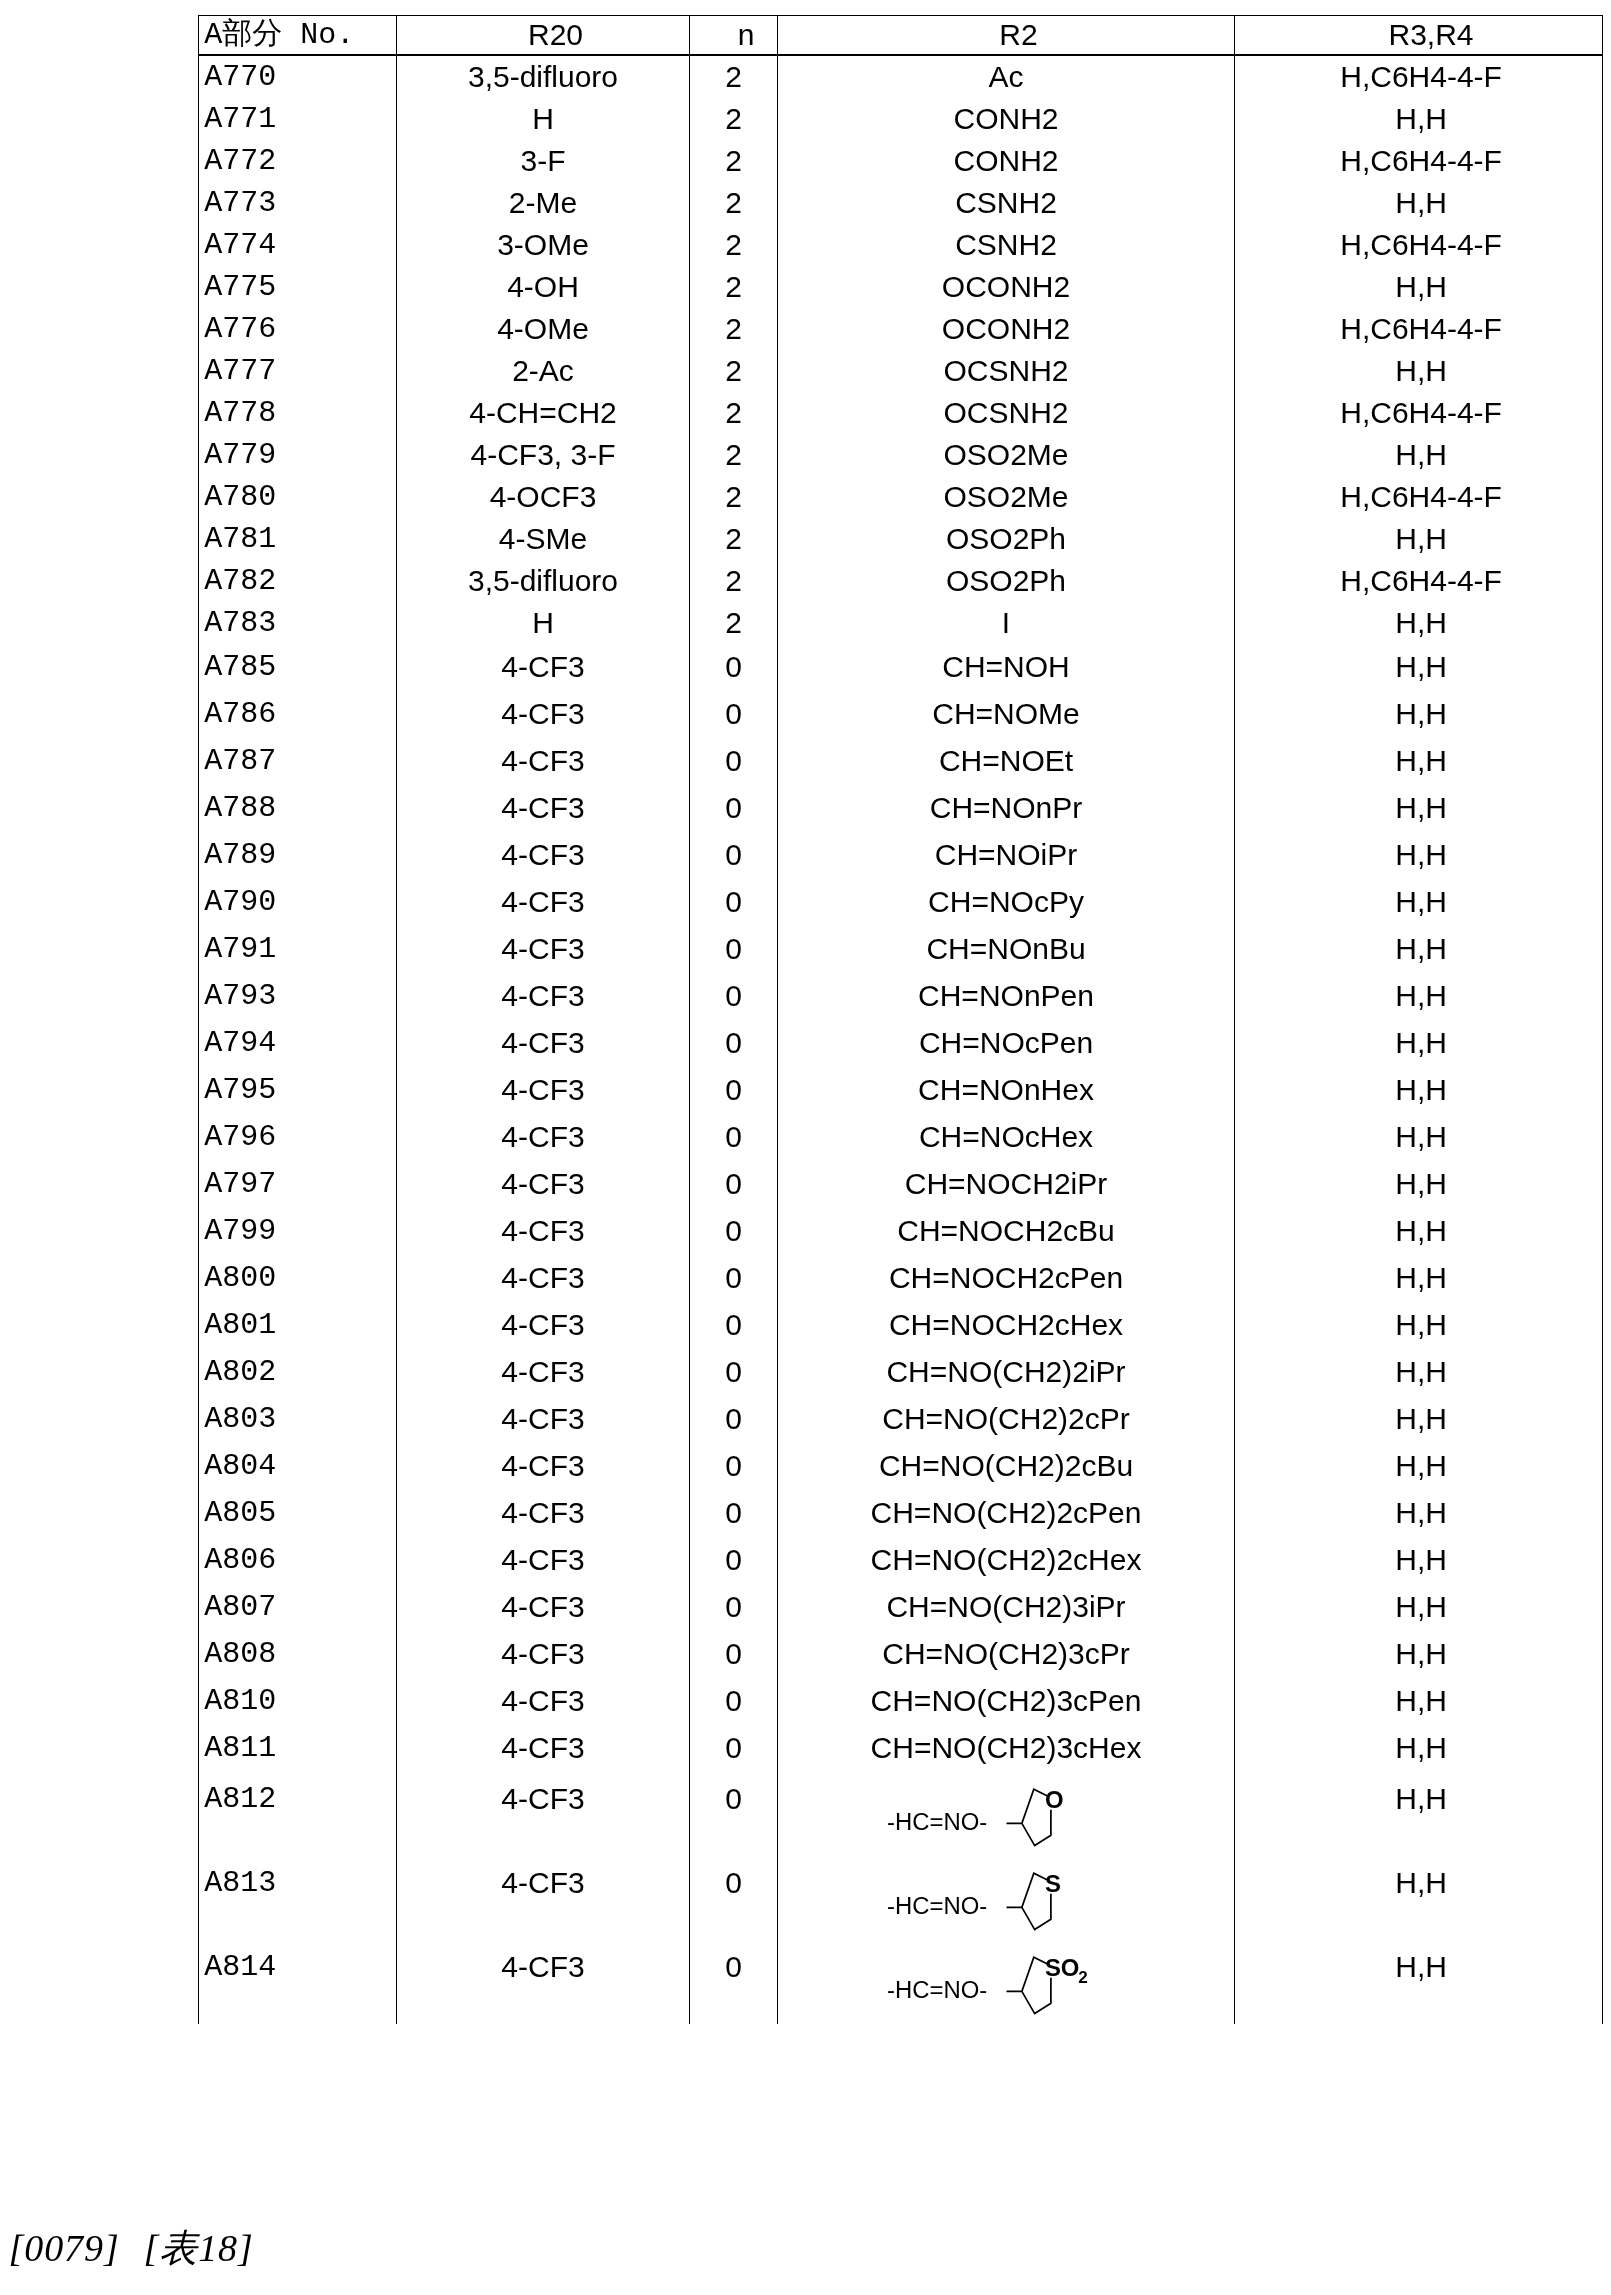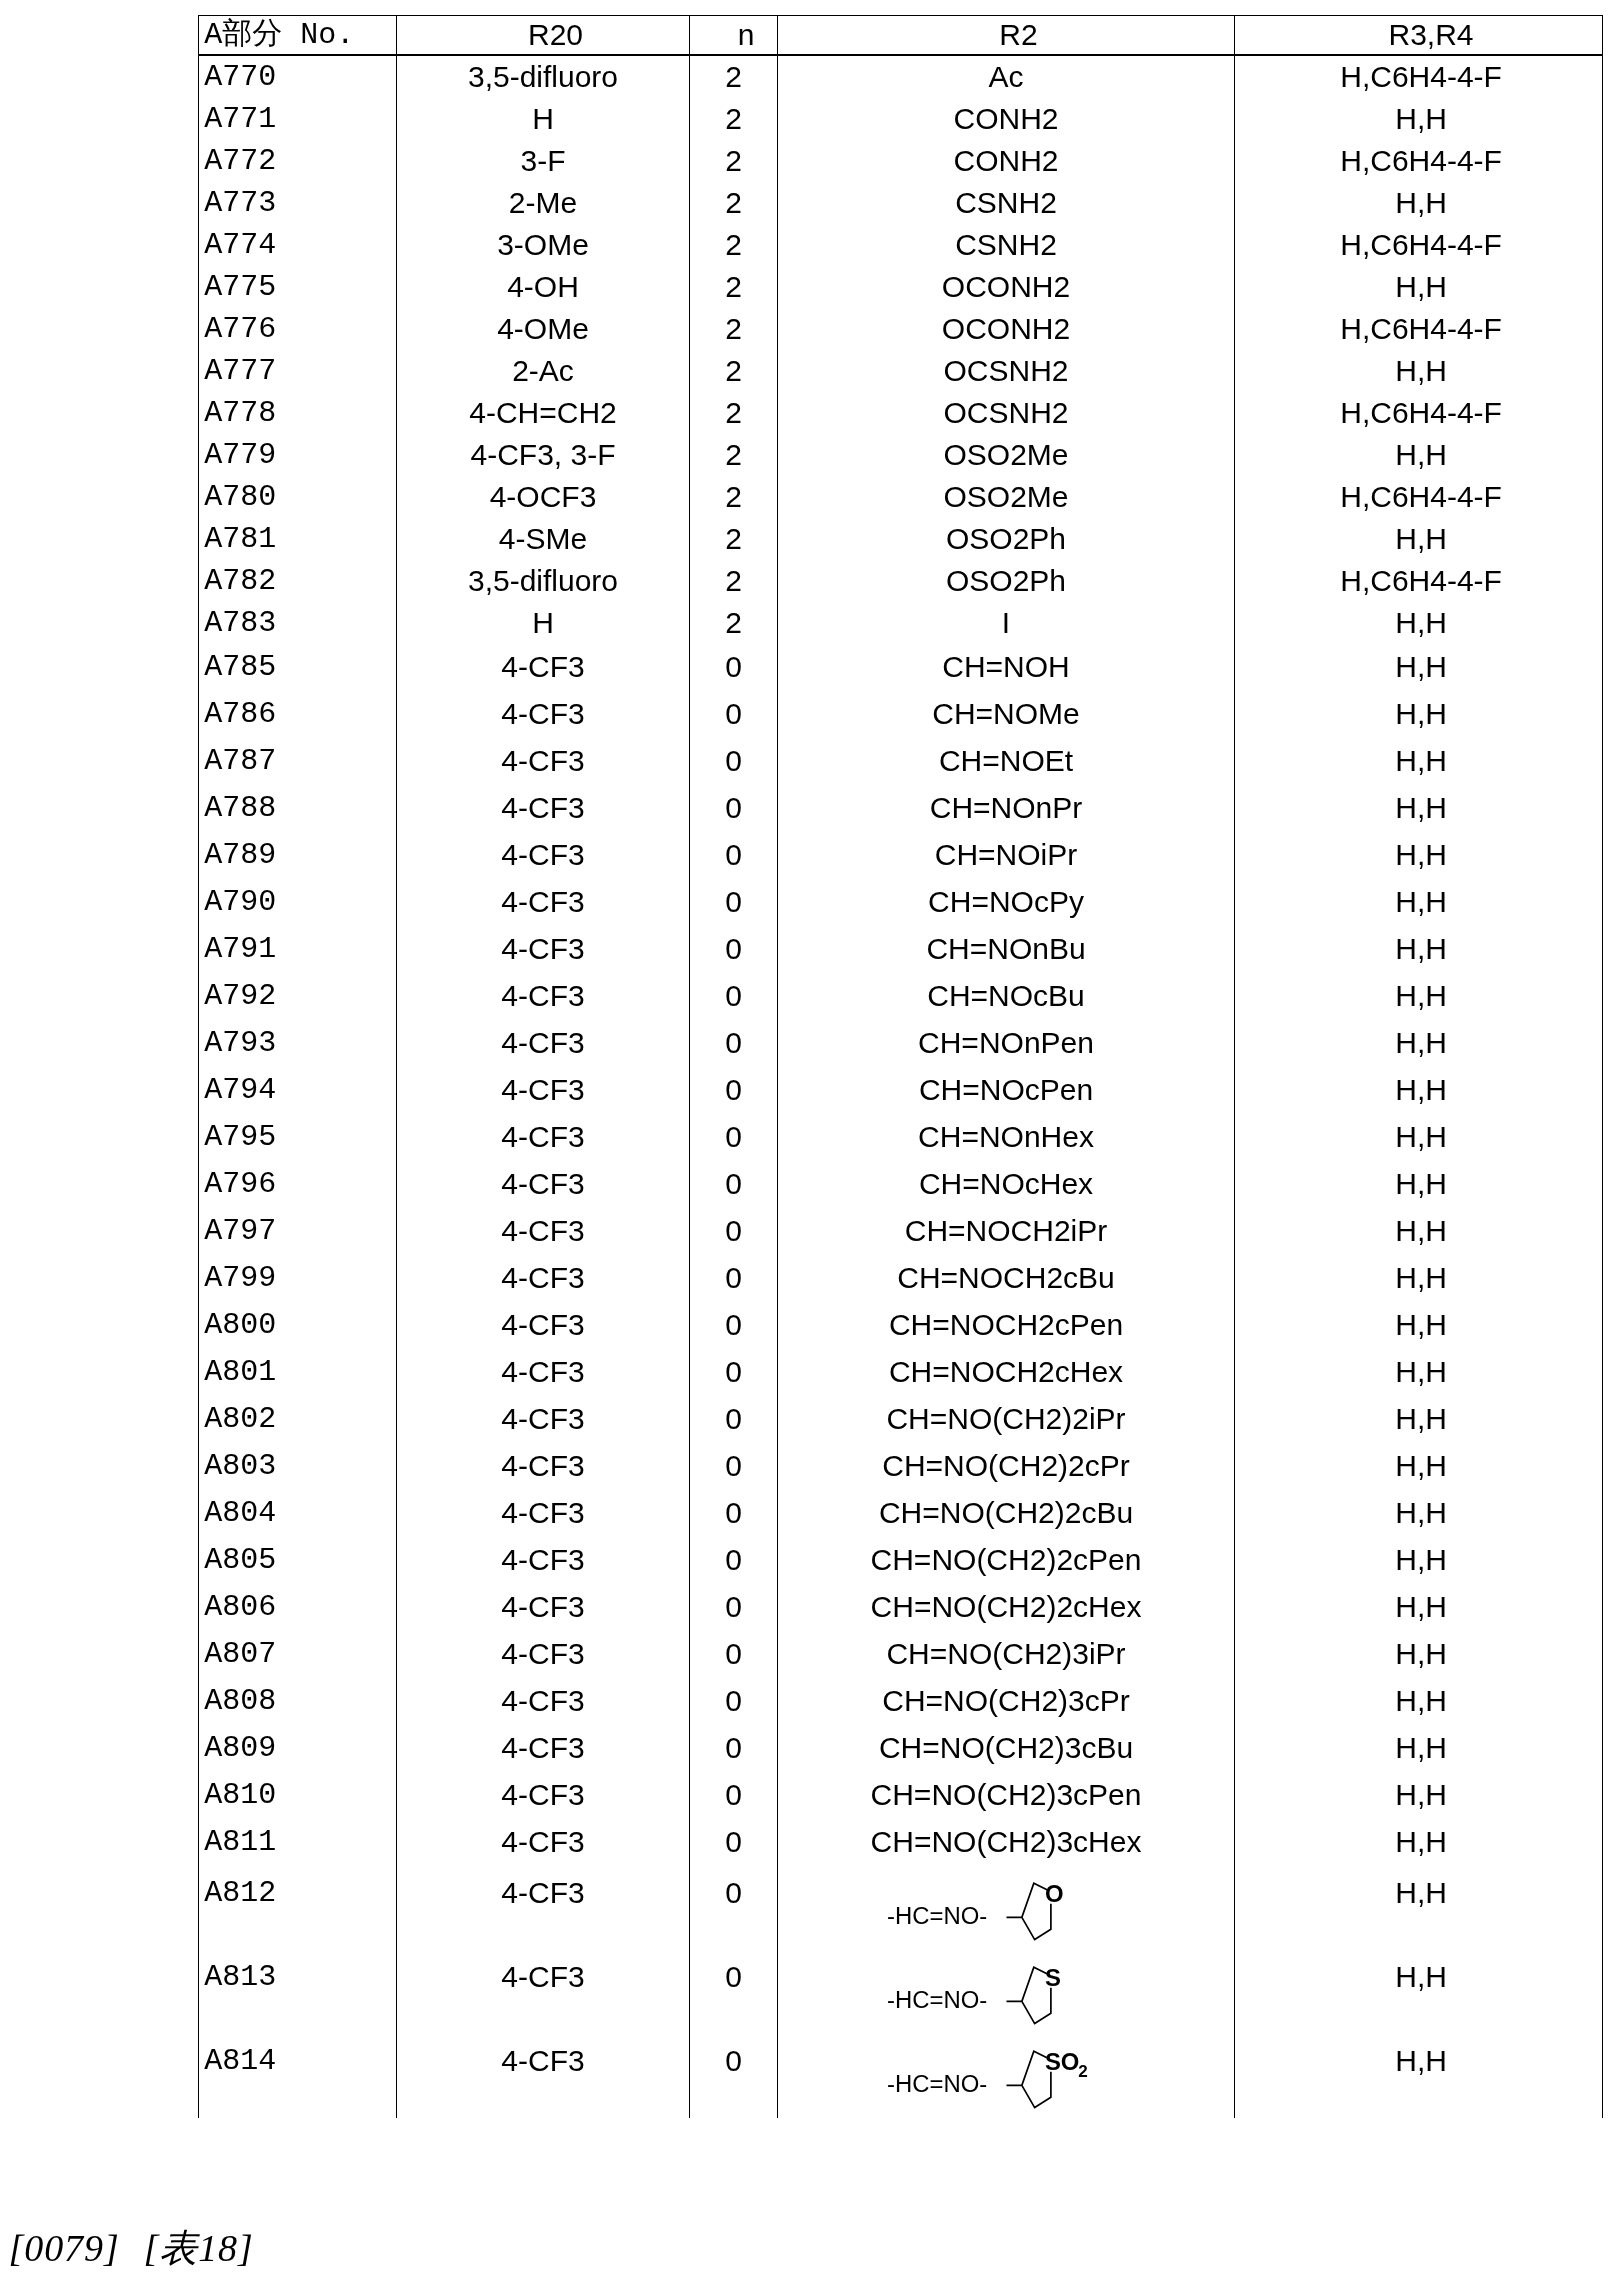--- a/index.html
+++ b/index.html
@@ -185,27 +185,20 @@
         <td class="c4">H,H</td>
       </tr>
       <tr class="r2">
         <td class="c0">A791</td>
         <td class="c1">4-CF3</td>
         <td class="c2">0</td>
         <td class="c3">CH=NOnBu</td>
         <td class="c4">H,H</td>
       </tr>
       <tr class="r2">
-        <td class="c0">A792</td>
-        <td class="c1">4-CF3</td>
-        <td class="c2">0</td>
-        <td class="c3">CH=NOcBu</td>
-        <td class="c4">H,H</td>
-      </tr>
-      <tr class="r2">
         <td class="c0">A793</td>
         <td class="c1">4-CF3</td>
         <td class="c2">0</td>
         <td class="c3">CH=NOnPen</td>
         <td class="c4">H,H</td>
       </tr>
       <tr class="r2">
         <td class="c0">A794</td>
         <td class="c1">4-CF3</td>
         <td class="c2">0</td>
@@ -294,27 +287,20 @@
         <td class="c1">4-CF3</td>
         <td class="c2">0</td>
         <td class="c3">CH=NO(CH2)3iPr</td>
         <td class="c4">H,H</td>
       </tr>
       <tr class="r2">
         <td class="c0">A808</td>
         <td class="c1">4-CF3</td>
         <td class="c2">0</td>
         <td class="c3">CH=NO(CH2)3cPr</td>
-        <td class="c4">H,H</td>
-      </tr>
-      <tr class="r2">
-        <td class="c0">A809</td>
-        <td class="c1">4-CF3</td>
-        <td class="c2">0</td>
-        <td class="c3">CH=NO(CH2)3cBu</td>
         <td class="c4">H,H</td>
       </tr>
       <tr class="r2">
         <td class="c0">A810</td>
         <td class="c1">4-CF3</td>
         <td class="c2">0</td>
         <td class="c3">CH=NO(CH2)3cPen</td>
         <td class="c4">H,H</td>
       </tr>
       <tr class="r2">

